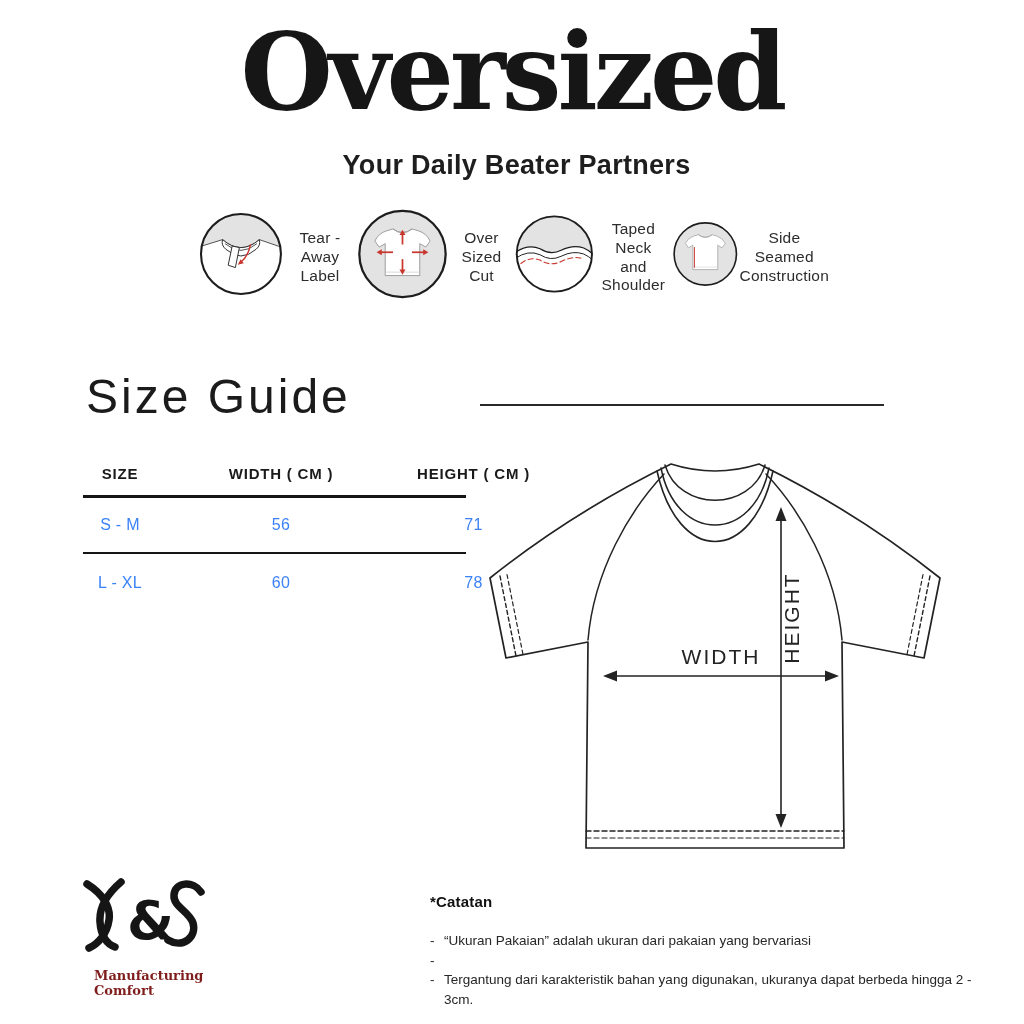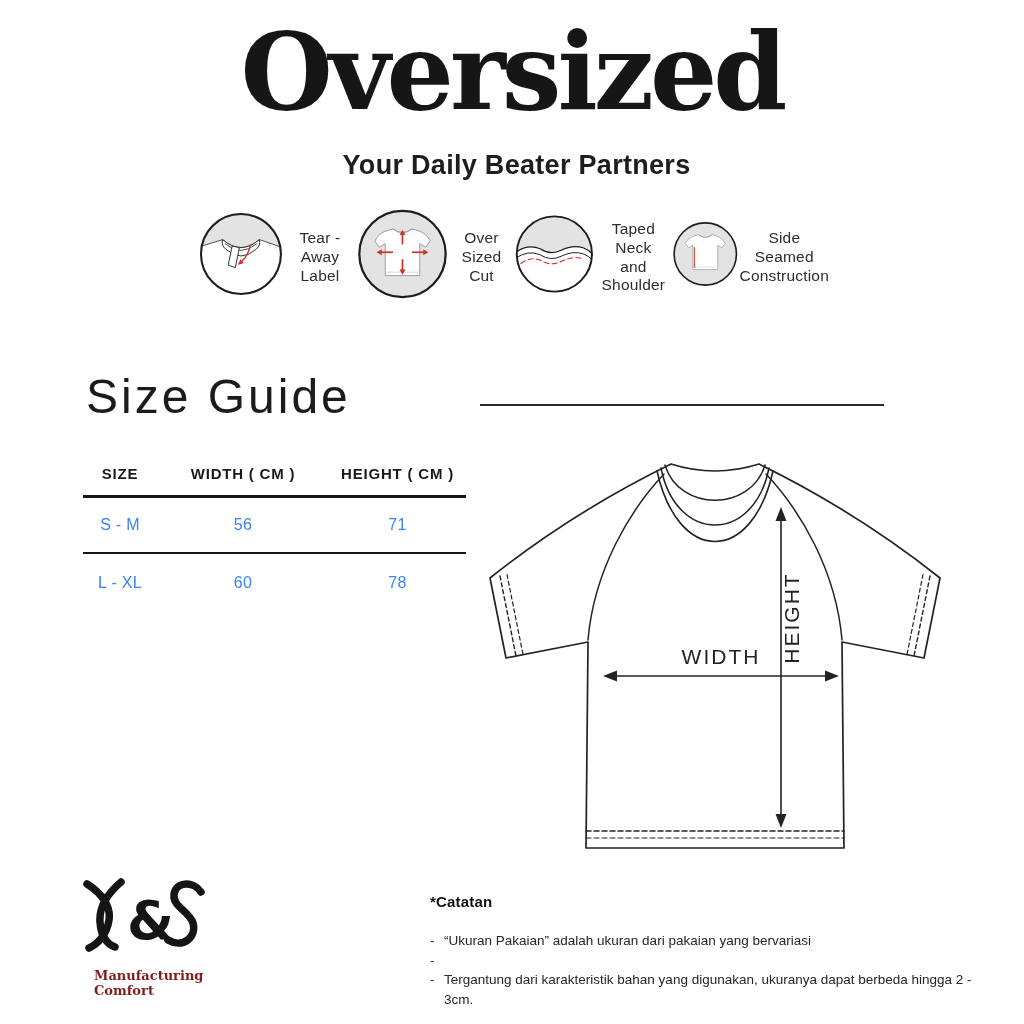--- a/index.html
+++ b/index.html
@@ -22,21 +22,21 @@
   .feature-label { margin-top:7px; font-size:15.5px; line-height:1.22; text-align:center;
                    color:#2d2d2d; letter-spacing:.2px; }
 
   
   .size-guide-heading { position:absolute; top:369px; left:86px;
                         font-size:48px; font-weight:300; letter-spacing:3px; color:#1b1b1b; }
   .heading-rule { position:absolute; left:480px; top:404px; width:404px; height:2px; background:#2a2a2a; }
 
   
   .stable { position:absolute; left:83px; top:452px; width:383px; }
-  .trow { display:grid; grid-template-columns:74px 172px 137px; align-items:center; }
+  .trow { display:grid; grid-template-columns:74px 172px 137px; align-items:center;gap:38px; }
   .thead { height:46px; border-bottom:3px solid #151515; }
   .thead .cell { font-size:15px; font-weight:700; letter-spacing:.8px; color:#1a1a1a; }
   .tbody-row1 { height:56px; border-bottom:2px solid #151515; }
   .tbody-row2 { height:57px; }
   .cell { text-align:center; font-size:16px; color:#3b82f6; letter-spacing:.3px; }
 
   
   .tshirt { position:absolute; left:478px; top:450px; }
   .tshirt svg { display:block; }
   .dim-label { font-family:"Liberation Sans", sans-serif; }

